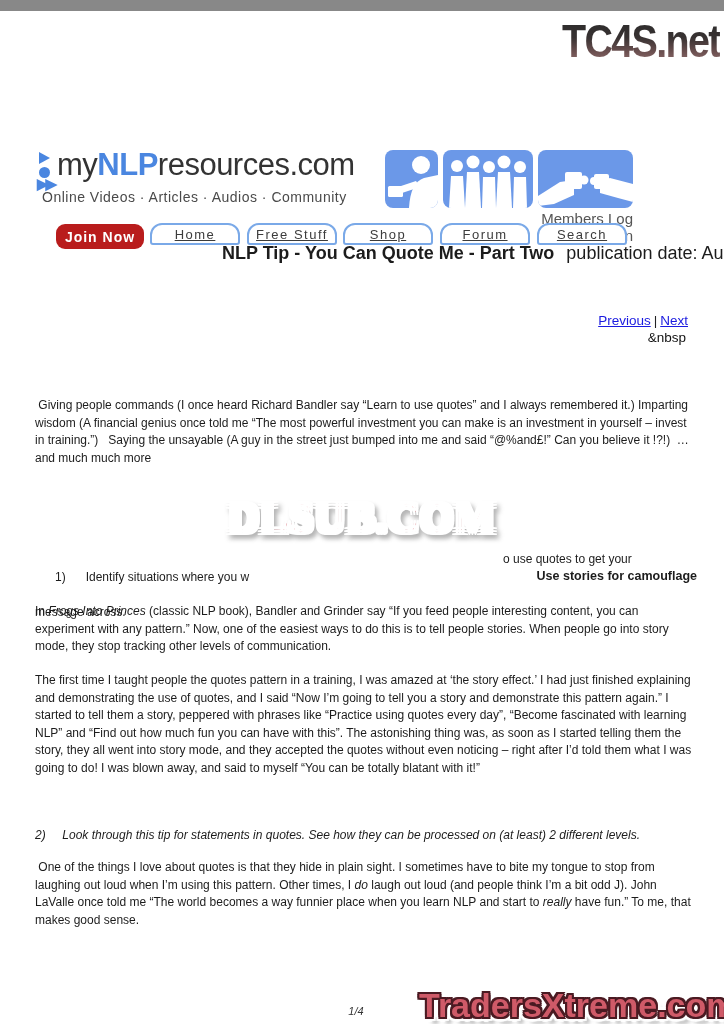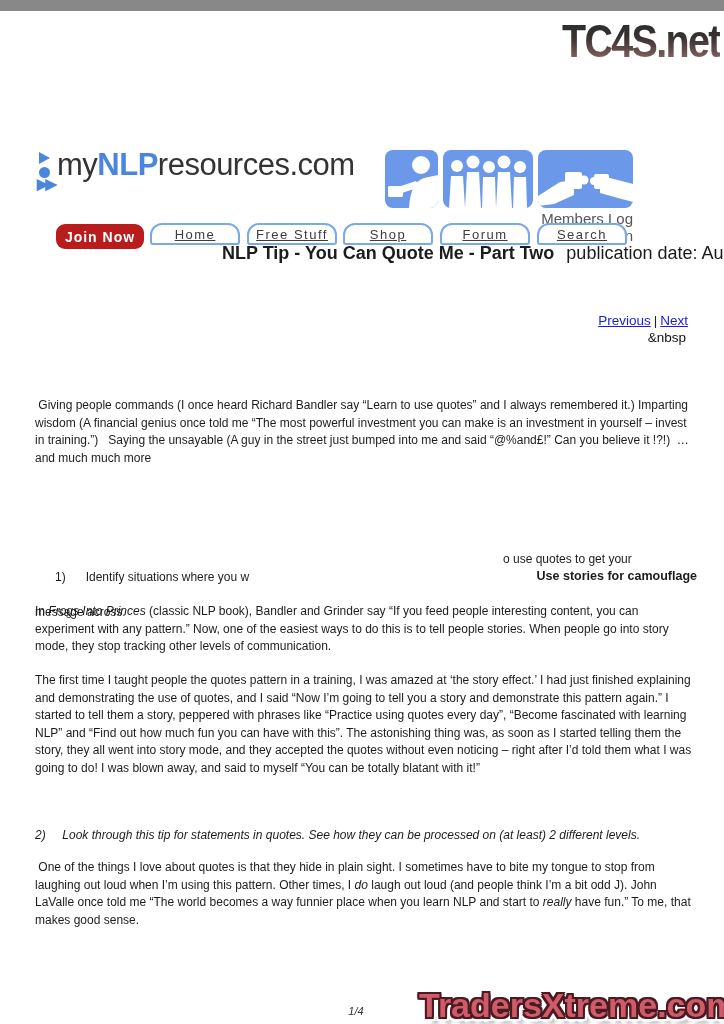--- a/index.html
+++ b/index.html
@@ -93,20 +93,21 @@
 <div class="page">
 
   <div class="tc4s">TC4S.net</div>
 
   <div class="logo-icons">
     <div class="logo-tri"></div>
     <div class="logo-dot"></div>
     <div class="logo-ff">▶▶</div>
   </div>
   <div class="logo-text"><span>my</span><span class="nlp">NLP</span><span>resources.com</span></div>
+  <div class="logo-tagline">Online Videos · Articles · Audios · Community</div>
 
   <div class="bblock bb1">
     <svg width="53" height="58" viewBox="0 0 53 58">
       <circle cx="36" cy="15" r="9" fill="#fff"></circle>
       <path d="M24,58 C25,40 30,31 39,28 L53,25 L53,58 Z" fill="#fff"></path>
       <path d="M10,38 L31,31 L35,37 L14,44 Z" fill="#fff"></path>
       <rect x="3" y="36" width="15" height="11" rx="1.5" fill="#fff"></rect>
     </svg>
   </div>
   <div class="bblock bb2">
@@ -160,17 +161,18 @@
     </div>
     <div>message across.</div>
   </div>
 
   <div class="para h1"> Use stories for camouflage</div>
   <div class="para p4"><span>In </span><em>Frogs Into Princes</em><span> (classic NLP book), Bandler and Grinder say “If you feed people interesting content, you can experiment with any pattern.” Now, one of the easiest ways to do this is to tell people stories. When people go into story mode, they stop tracking other levels of communication.</span></div>
   <div class="para p5"><span>The first time I taught people the quotes pattern in a training, I was amazed at ‘the story effect.’ I had just finished explaining and demonstrating the use of quotes, and I said “Now I’m going to tell you a story and demonstrate this pattern again.” I started to tell them a story, peppered with phrases like “Practice using quotes every day”, “Become fascinated with learning NLP” and “Find out how much fun you can have with this”. The astonishing thing was, as soon as I started telling them the story, they all went into story mode, and they accepted the quotes without even noticing – right after I’d told them what I was going to do! I was blown away, and said to myself “You can be totally blatant with it!”</span></div>
   <div class="para p6"><span>2)     Look through this tip for statements in quotes. See how they can be processed on (at least) 2 different levels.</span></div>
   <div class="para p7"><span> One of the things I love about quotes is that they hide in plain sight. I sometimes have to bite my tongue to stop from laughing out loud when I’m using this pattern. Other times, I </span><em>do</em><span> laugh out loud (and people think I’m a bit odd J). John LaValle once told me “The world becomes a way funnier place when you learn NLP and start to </span><em>really</em><span> have fun.” To me, that makes good sense.</span></div>
 
+  <div class="dlsub">DLSUB.COM</div>
 
   <div class="pagenum">1/4</div>
   <div class="traders">TradersXtreme.com</div>
 
 </div>
 
 </body></html>

